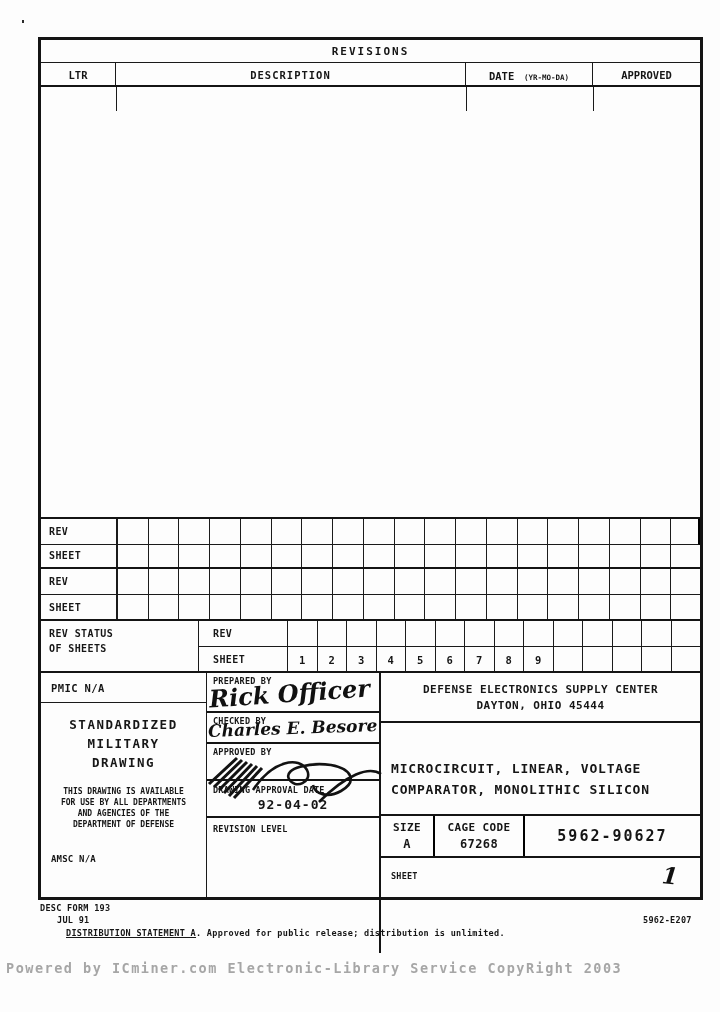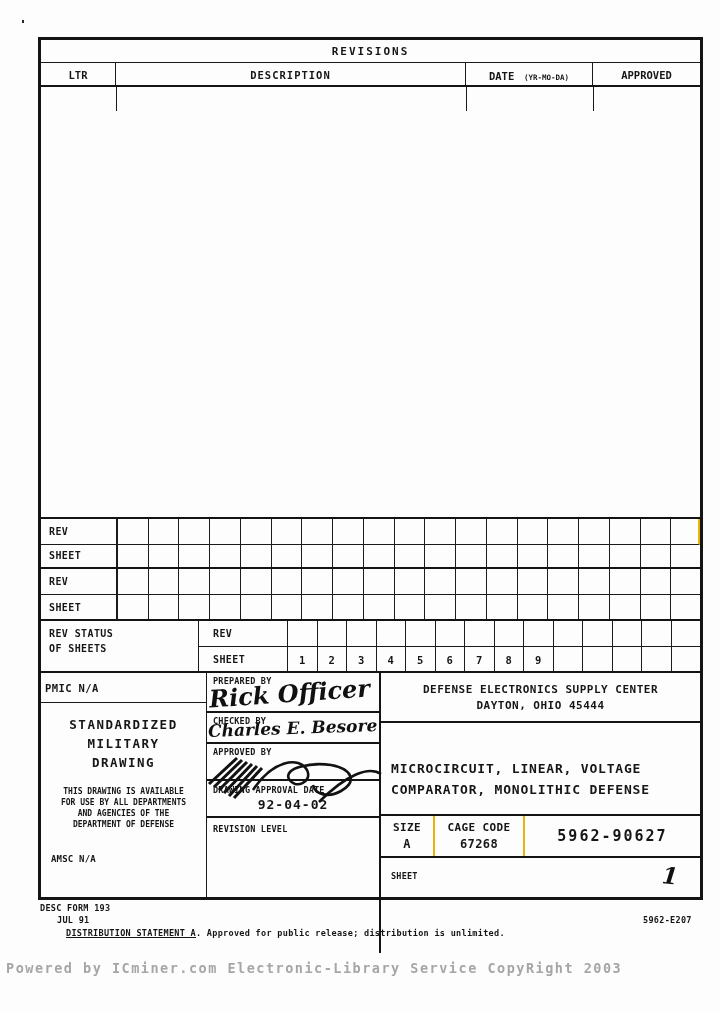--- a/index.html
+++ b/index.html
@@ -3,21 +3,21 @@
 <meta charset="utf-8">
 <style>
   html,body{margin:0;padding:0;background:#e8e8e8;}
   #page{position:relative;width:720px;height:1012px;background:#fdfdfd;overflow:hidden;
         font-family:"DejaVu Sans Mono",monospace;color:#161616;}
   .abs{position:absolute;}
   
   #form{position:absolute;left:38px;top:37px;width:665px;height:863px;
         border:3px solid #141414;box-sizing:border-box;background:#fdfdfd;}
   .bb1{border-bottom:1px solid #1a1a1a;} .bb2{border-bottom:2px solid #141414;}
-  .br1{border-right:1px solid #1a1a1a;}  .br2{border-right:2px solid #eab308;}
+  .br1{border-right:1px solid #1a1a1a;}  .br2{border-right:2px solid #000000;}
   .bt2{border-top:2px solid #141414;}
   .box{box-sizing:border-box;}
   .lbl{font-weight:bold;font-size:10px;letter-spacing:.4px;}
   .lbl-sm{font-weight:bold;font-size:8.5px;letter-spacing:.2px;}
   .ctr{text-align:center;}
   
   #rev-title{left:0;top:0;width:659px;height:23px;line-height:23px;font-size:11px;
              font-weight:bold;letter-spacing:2px;}
   .hdr-cell{top:23px;height:24px;line-height:24px;font-weight:bold;}
   .stub{top:47px;height:24px;width:1px;background:#1a1a1a;}
@@ -116,21 +116,21 @@
         <div class="cell">8</div>
         <div class="cell">9</div>
         <div class="cell"></div>
         <div class="cell"></div>
         <div class="cell"></div>
         <div class="cell"></div>
         <div class="cell"></div>
       </div>
     </div>
 
-    <div class="abs lbl bb1 br1 box" style="left:0;top:633px;width:166px;height:30px;line-height:30px;padding-left:4px;font-size:10.5px;">PMIC N/A</div>
+    <div class="abs lbl bb1 br1 box" style="left:0;top:633px;width:166px;height:30px;line-height:30px;padding-left:10px;font-size:10.5px;">PMIC N/A</div>
     <div class="abs box" style="left:0;top:663px;width:166px;height:194px;border-right:1px solid #1a1a1a;">
       <div class="ctr" style="margin-top:12px;font-weight:bold;font-size:12.5px;letter-spacing:1.5px;line-height:19px;">
         <div>STANDARDIZED</div>
         <div>MILITARY</div>
         <div>DRAWING</div>
       </div>
       <div class="ctr" style="margin-top:14px;font-weight:bold;font-size:8px;line-height:11px;">
         <div>THIS DRAWING IS AVAILABLE</div>
         <div>FOR USE BY ALL DEPARTMENTS</div>
         <div>AND AGENCIES OF THE</div>
@@ -165,21 +165,21 @@
       </div>
     </div>
 
     <div class="abs box" style="left:340px;top:633px;width:319px;height:224px;">
       <div class="box bb2 ctr" style="height:50px;padding-top:9px;font-weight:bold;font-size:11px;letter-spacing:.5px;line-height:16px;">
         <div>DEFENSE ELECTRONICS SUPPLY CENTER</div>
         <div>DAYTON, OHIO  45444</div>
       </div>
       <div class="box bb2" style="height:93px;padding:35px 0 0 10px;font-weight:bold;font-size:13px;letter-spacing:.8px;line-height:21px;">
         <div>MICROCIRCUIT, LINEAR, VOLTAGE</div>
-        <div>COMPARATOR, MONOLITHIC DEFENSE</div>
+        <div>COMPARATOR, MONOLITHIC SILICON</div>
       </div>
       <div class="box bb2" style="height:42px;display:flex;">
         <div class="box br2" style="width:54px;padding-top:5px;">
           <div class="ctr lbl" style="font-size:11px;">SIZE</div>
           <div class="ctr lbl" style="font-size:12px;margin-top:3px;">A</div>
         </div>
         <div class="box br2" style="width:90px;padding-top:5px;">
           <div class="ctr lbl" style="font-size:11px;">CAGE CODE</div>
           <div class="ctr lbl" style="font-size:12px;margin-top:3px;">67268</div>
         </div>

